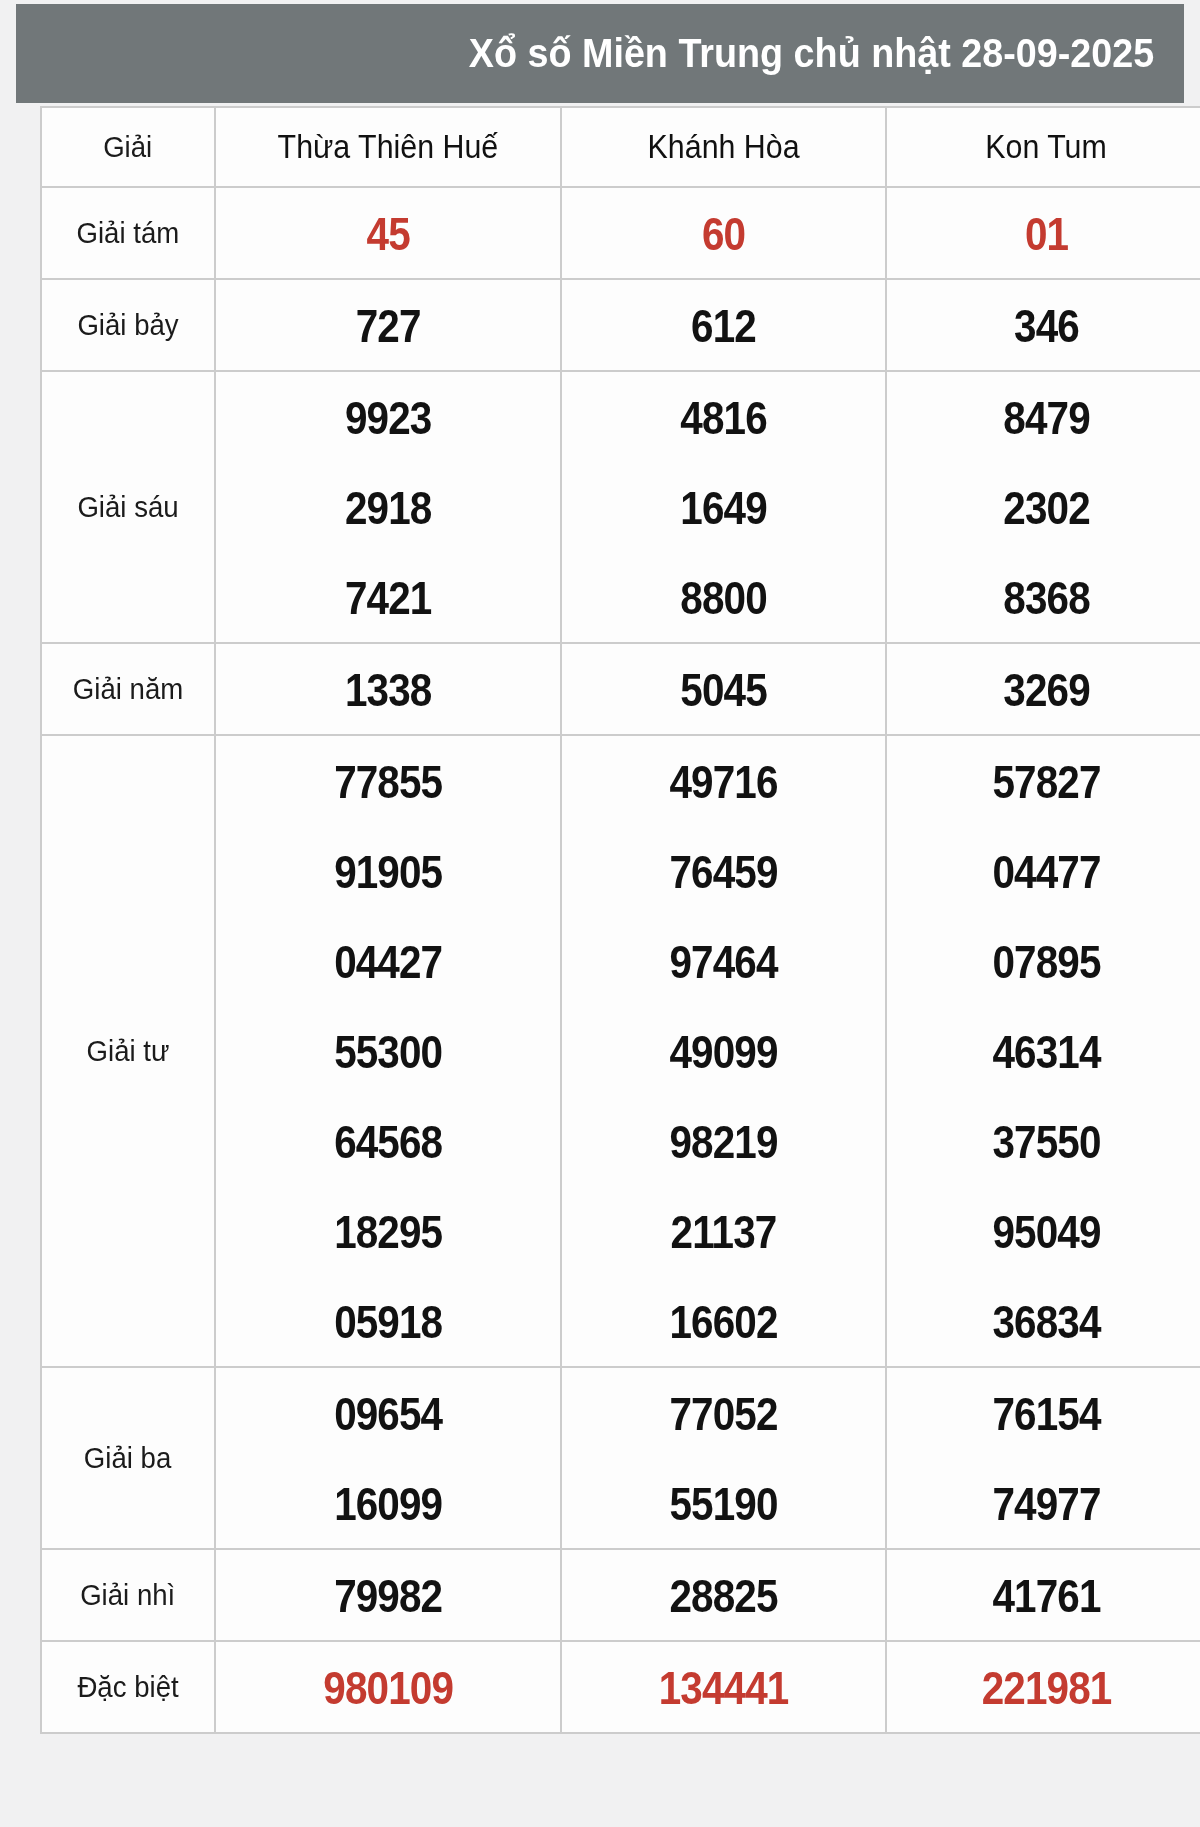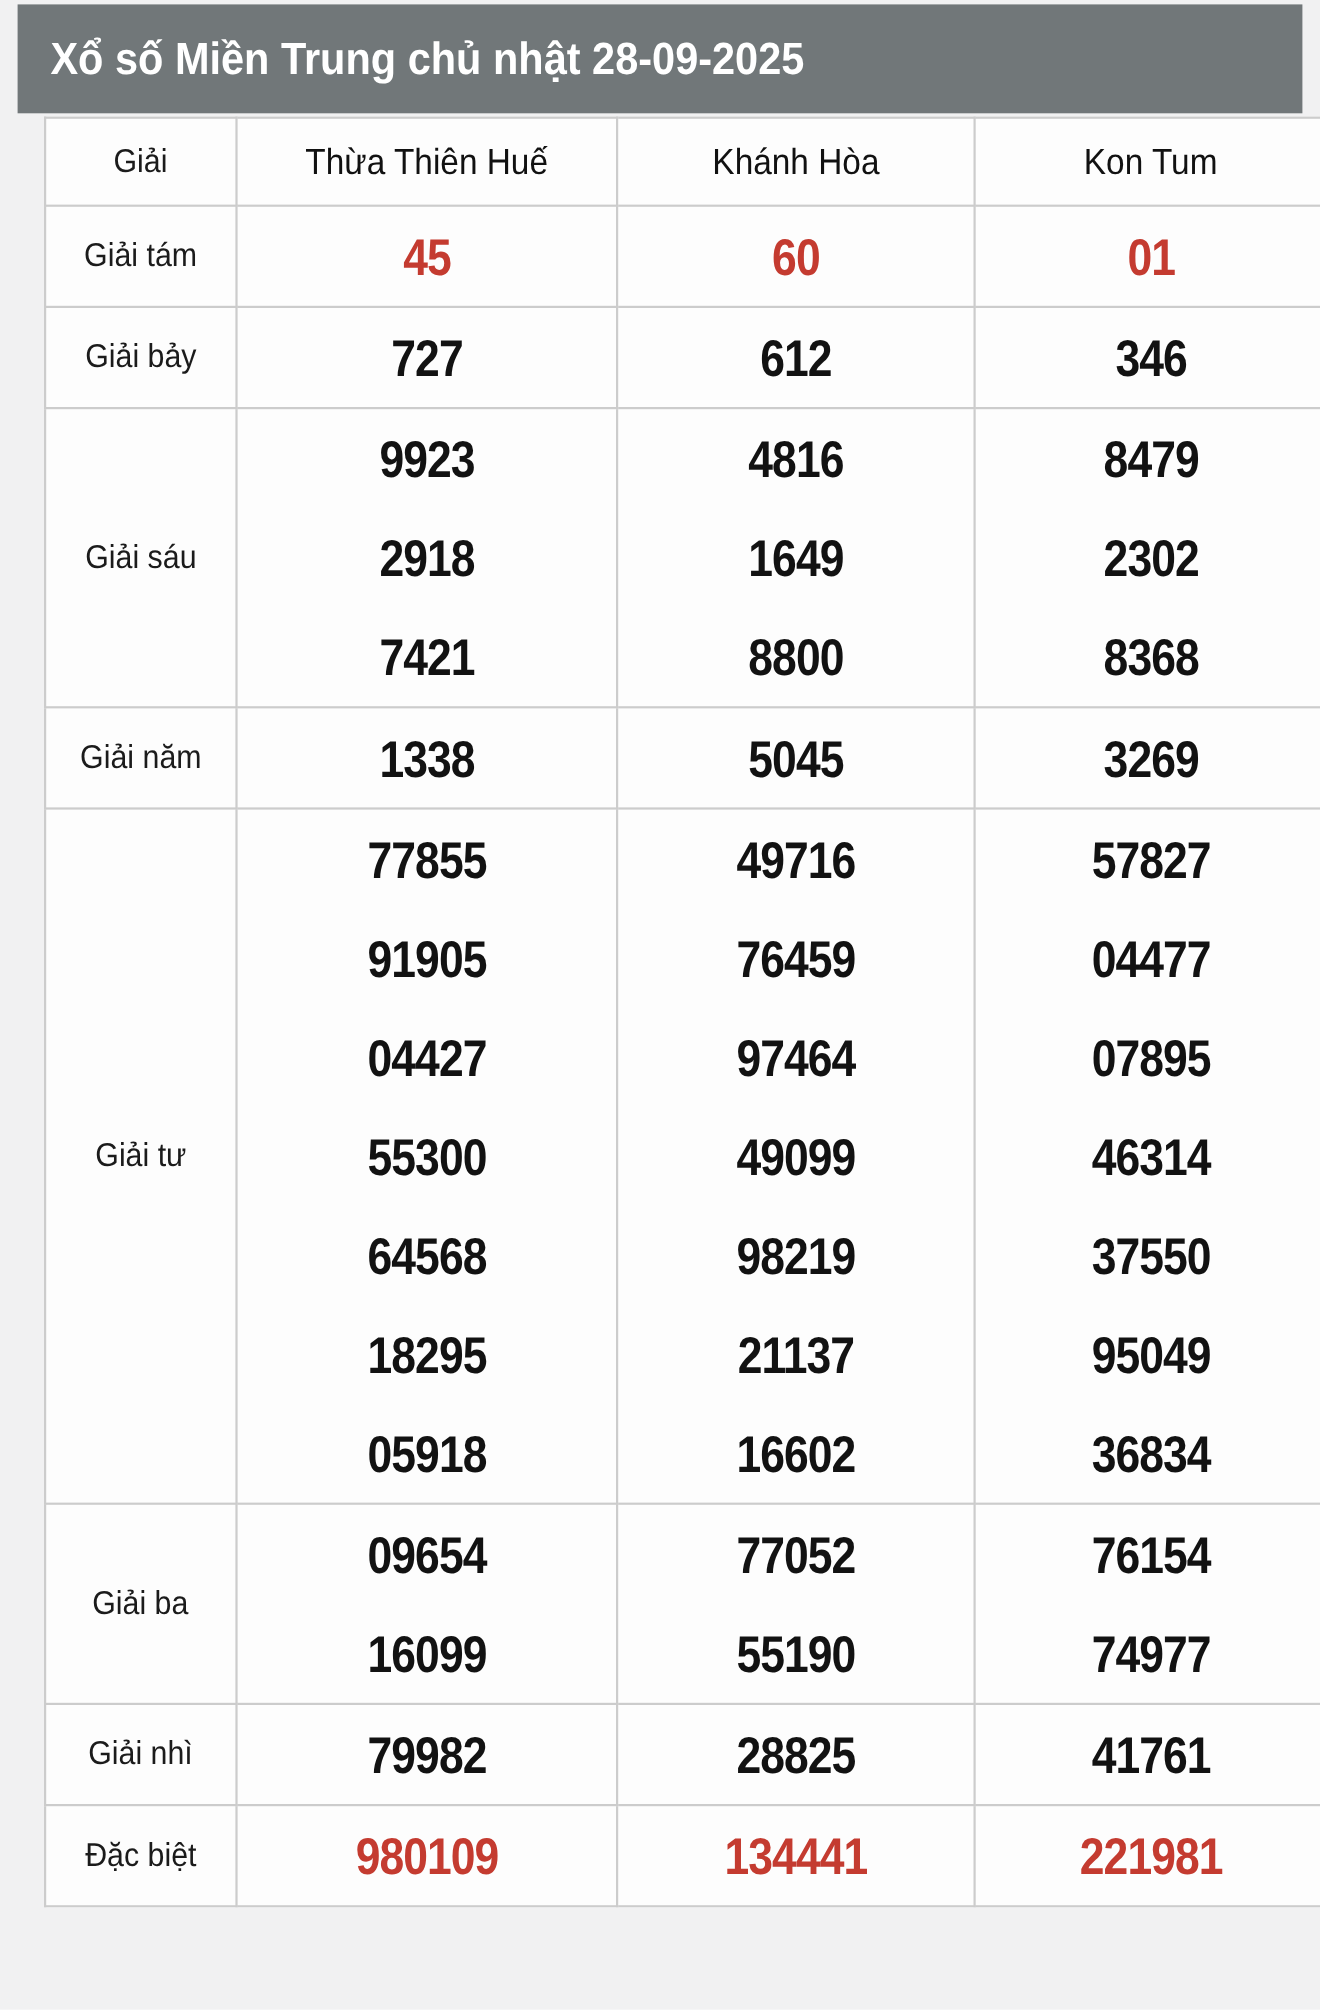--- a/index.html
+++ b/index.html
@@ -21,21 +21,21 @@
   .wrap{
     width:1168px;
     margin:4px auto 0;
   }
   .title-bar{
     background:var(--header_bg);
     color:var(--header_text);
     height:99px;
     display:flex;
     align-items:center;
-    justify-content:flex-start;
+    justify-content:flex-end;
     font-size:41px;
     font-weight:bold;
   }
   .squish{
     display:inline-block;
     transform:scaleX(0.92);
     transform-origin:center;
     white-space:nowrap;
   }
   table{

